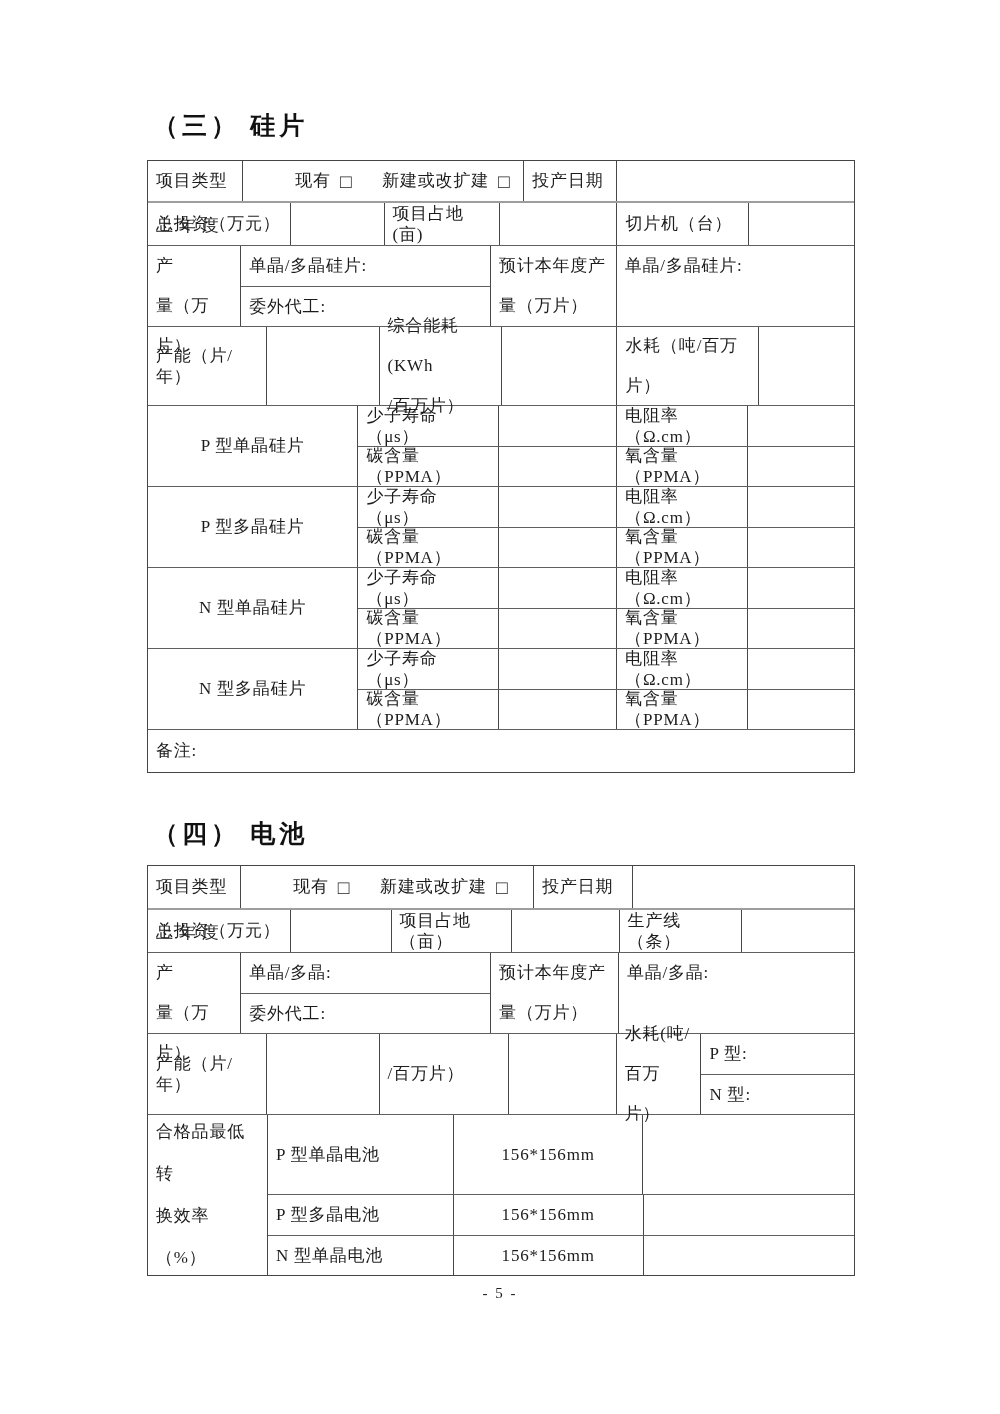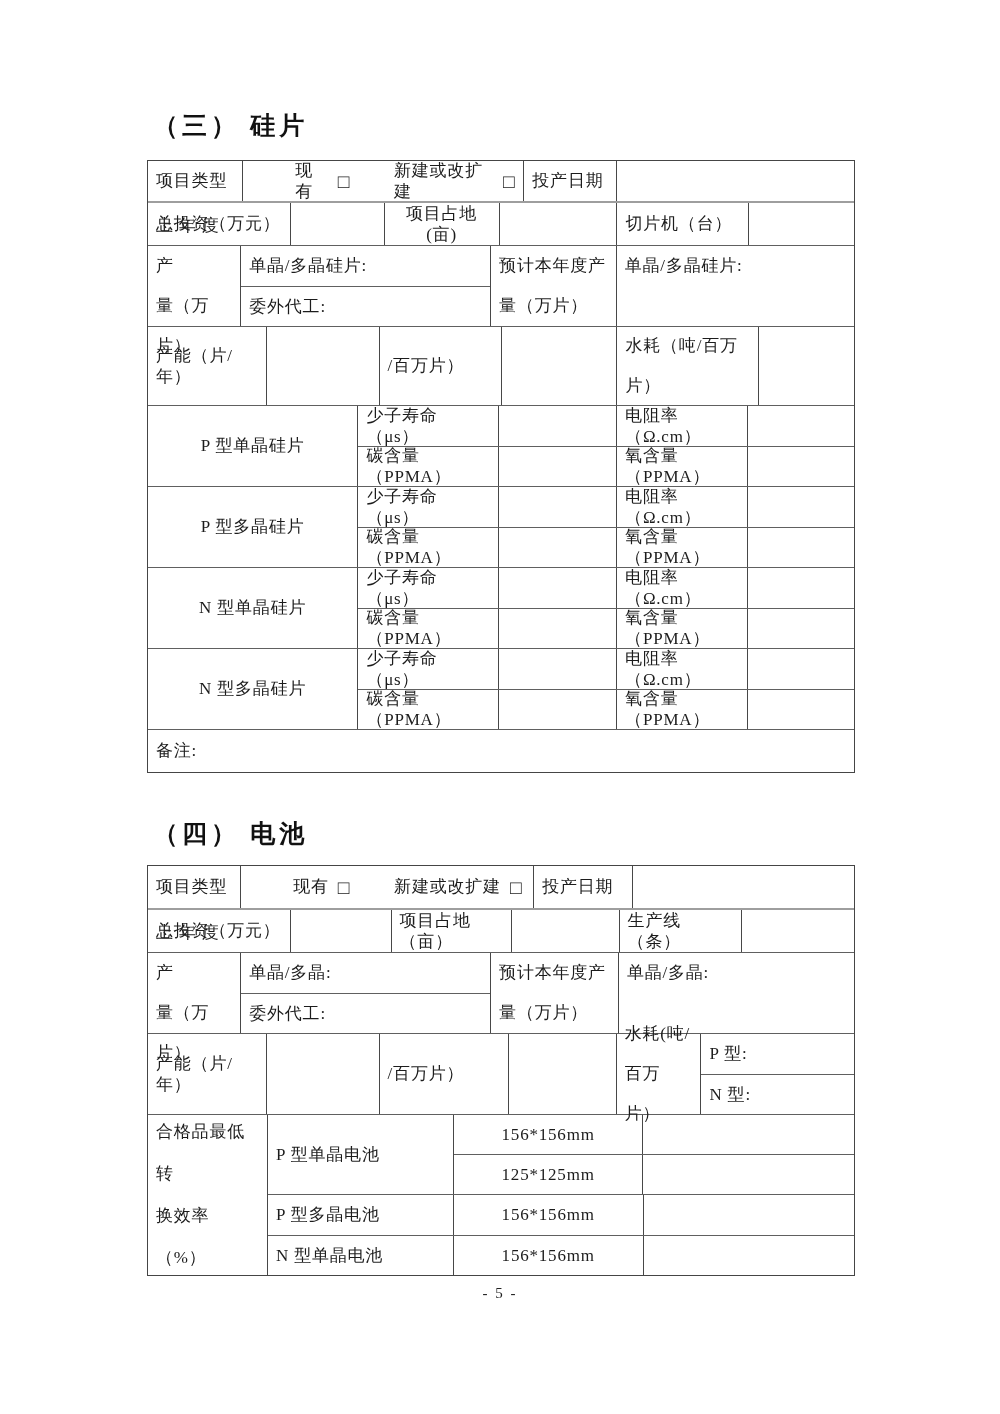--- a/index.html
+++ b/index.html
@@ -32,21 +32,21 @@
   .c.top { align-items:flex-start; }
   .c.top span { line-height:40px; }
   .c.twol { flex-direction:column; justify-content:center; align-items:flex-start; }
   .c.twol span { display:block; line-height:40px; }
   .c.twol.wide span { line-height:42px; }
   .stack { box-sizing:border-box; display:flex; flex-direction:column; min-width:0; }
   .stack.br { border-right:1px solid #474747; }
   .srow { display:flex; flex:1 1 auto; align-items:stretch; min-height:0; }
   .srow + .srow { border-top:1px solid #606060; }
   .cb { margin-left:9px; font-size:19px; line-height:1; }
-  .gap { margin-left:44px; }
+  .gap { margin-left:30px; }
   .pagenum {
     position:absolute; left:0; top:1285px; width:1000px;
     text-align:center; font-size:15px; letter-spacing:2px; color:#222;
   }
 </style>
 </head>
 <body>
 
 <div class="page">
 
@@ -62,21 +62,21 @@
         <span class="gap">新建或改扩建</span>
         <span class="cb">□</span>
       </div>
       <div class="c" style="width:13.2%;">投产日期</div>
       <div class="c last"></div>
     </div>
 
     <div class="band" style="height:42px;">
       <div class="c" style="width:20.3%;">总投资（万元）</div>
       <div class="c" style="width:13.2%;"></div>
-      <div class="c" style="width:16.3%;text-align:center;">项目占地(亩)</div>
+      <div class="c" style="width:16.3%;">项目占地(亩)</div>
       <div class="c" style="width:16.7%;"></div>
       <div class="c" style="width:18.6%;">切片机（台）</div>
       <div class="c last"></div>
     </div>
 
     <div class="band" style="height:80px;">
       <div class="c twol" style="width:13.2%;">
         <span>上 年 度 产</span>
         <span>量（万片）</span>
       </div>
@@ -98,20 +98,21 @@
       </div>
       <div class="c last top">
         <span>单晶/多晶硅片:</span>
       </div>
     </div>
 
     <div class="band" style="height:78px;">
       <div class="c" style="width:16.9%;">产能（片/年）</div>
       <div class="c" style="width:15.9%;"></div>
       <div class="c twol" style="width:17.3%;">
+        <span>综合能耗(KWh</span>
         <span>/百万片）</span>
       </div>
       <div class="c" style="width:16.4%;"></div>
       <div class="c twol" style="width:20%;">
         <span>水耗（吨/百万</span>
         <span>片）</span>
       </div>
       <div class="c last"></div>
     </div>
 
@@ -276,24 +277,20 @@
         <span>换效率（%）</span>
       </div>
       <div class="stack" style="flex:1 1 auto;">
         <div class="srow" style="flex:2 1 0;">
           <div class="c" style="width:31.7%;">P 型单晶电池</div>
           <div class="stack" style="flex:1 1 auto;">
             <div class="srow">
               <div class="c ctr" style="width:47.4%;">156*156mm</div>
               <div class="c last"></div>
             </div>
-            <div class="srow">
-              <div class="c ctr" style="width:47.4%;">125*125mm</div>
-              <div class="c last"></div>
-            </div>
           </div>
         </div>
         <div class="srow" style="flex:1 1 0;">
           <div class="c" style="width:31.7%;">P 型多晶电池</div>
           <div class="c ctr" style="width:32.4%;">156*156mm</div>
           <div class="c last"></div>
         </div>
         <div class="srow" style="flex:1 1 0;">
           <div class="c" style="width:31.7%;">N 型单晶电池</div>
           <div class="c ctr" style="width:32.4%;">156*156mm</div>

